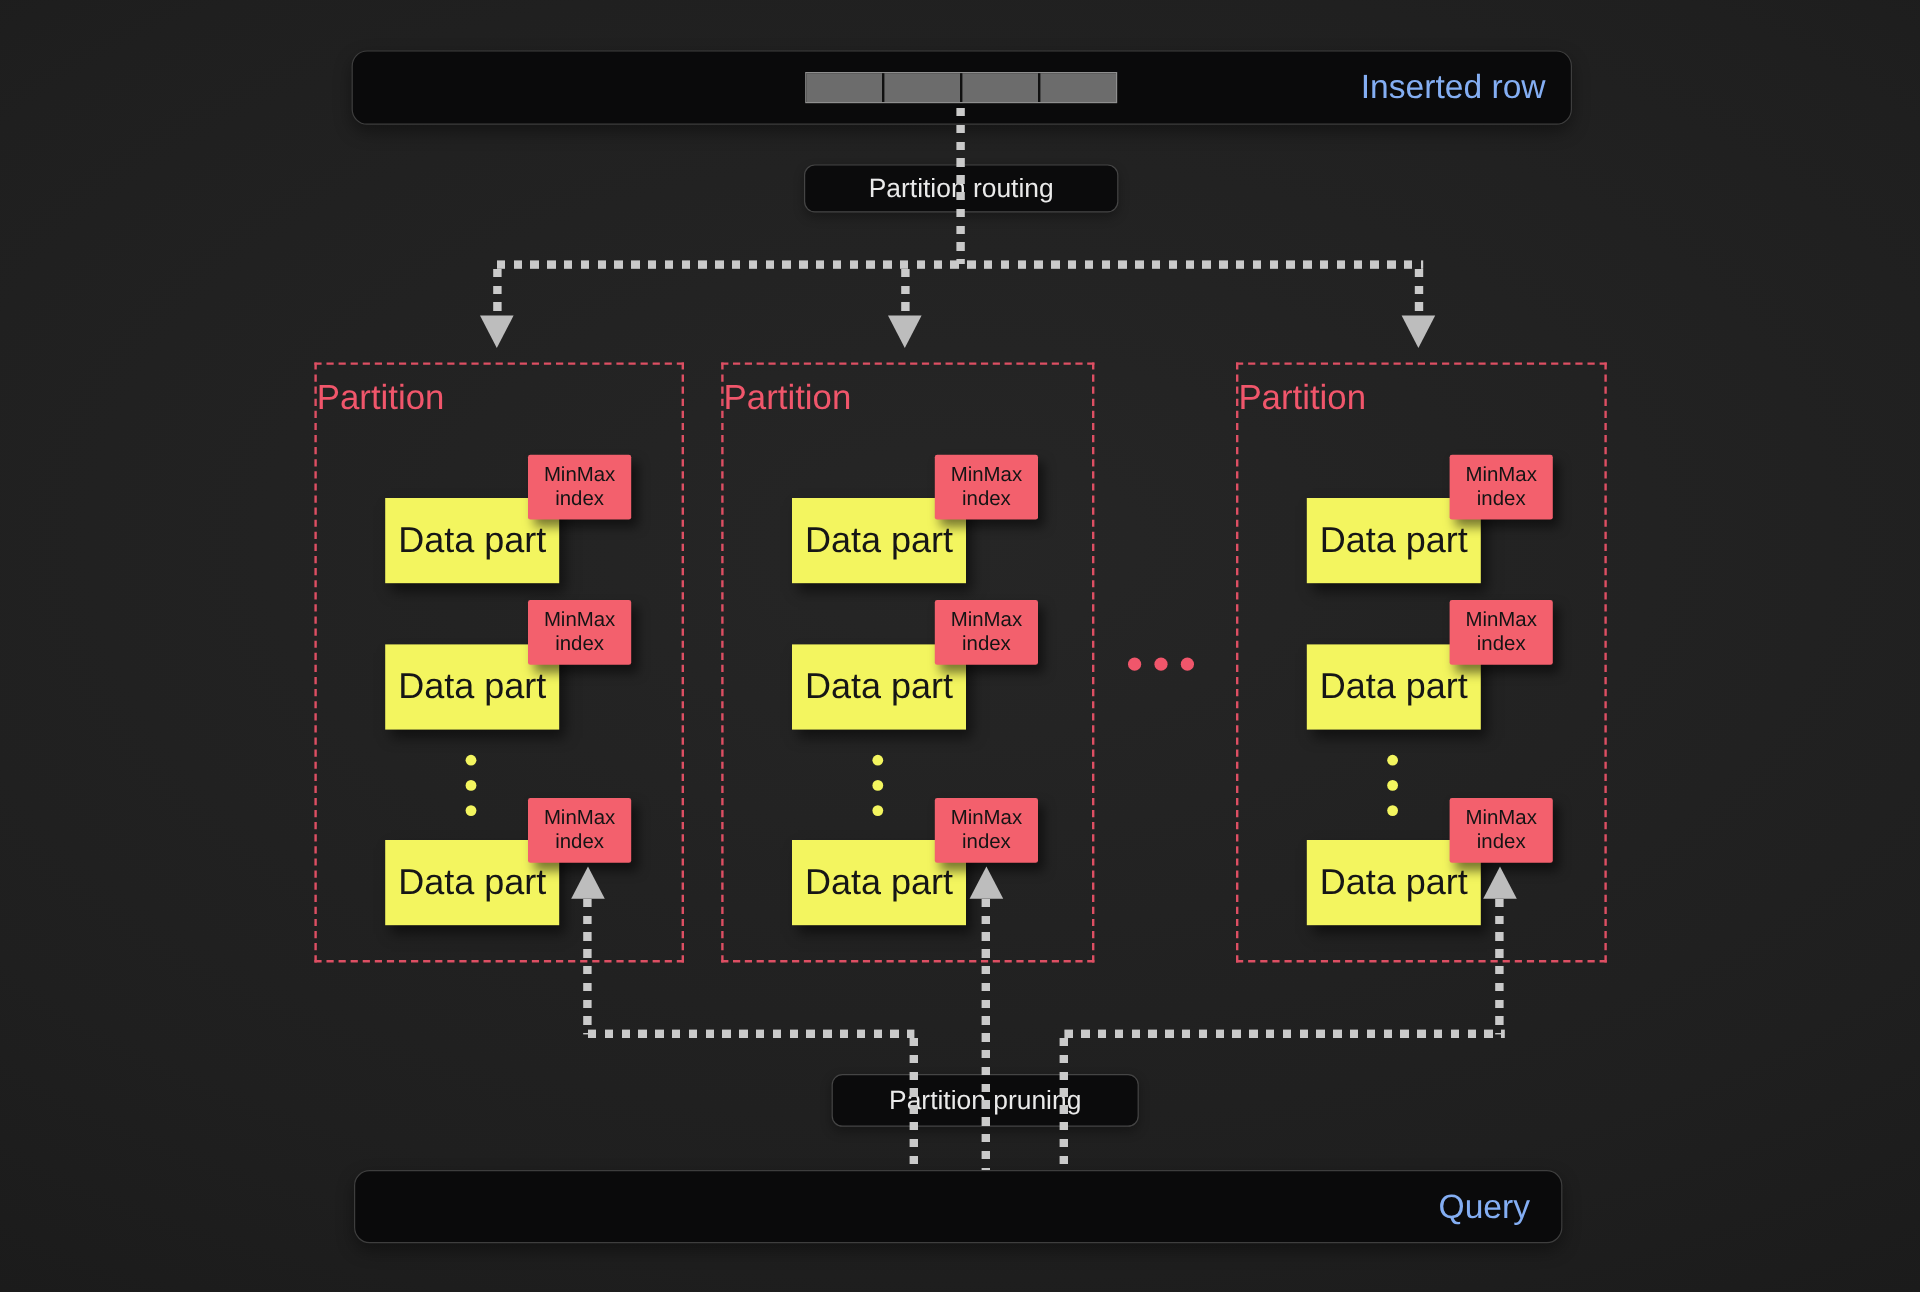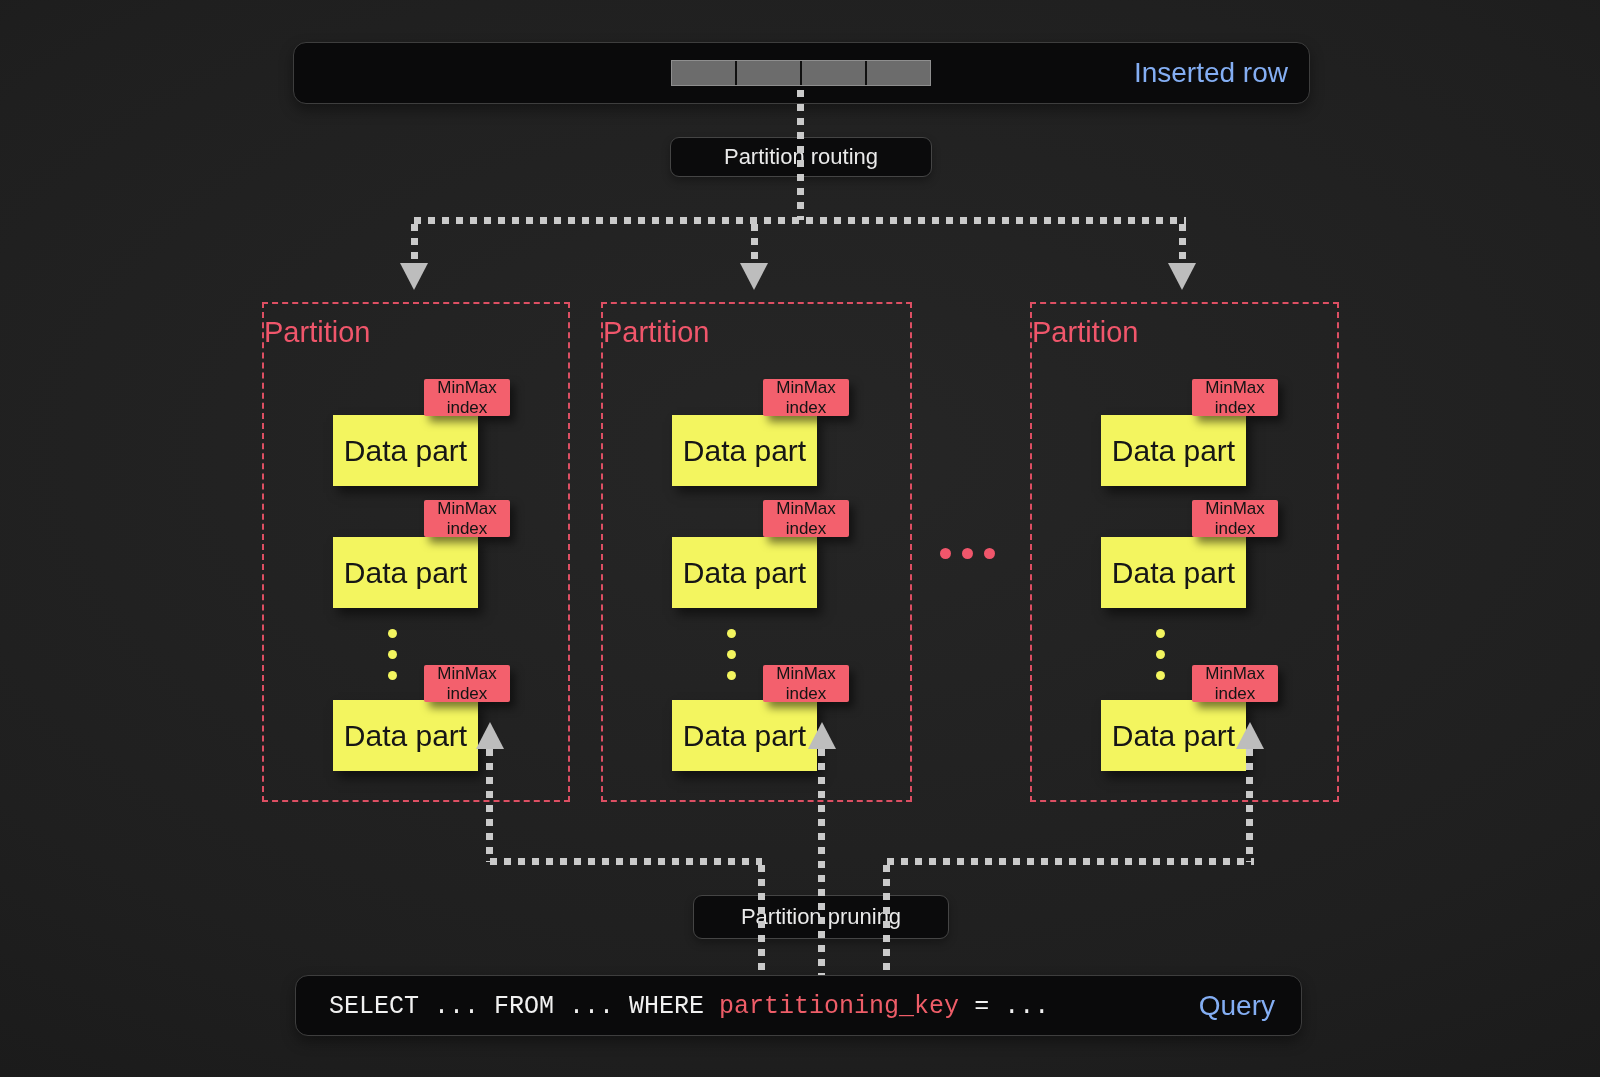--- a/index.html
+++ b/index.html
@@ -69,30 +69,30 @@
   #au3 { left:1236px; top:722px; }
 
   
   .partition { position:absolute; top:302px; height:496px; border:2px dashed #dd4f63; }
   #p1 { left:262px;  width:304px; }
   #p2 { left:601px;  width:307px; }
   #p3 { left:1030px; width:305px; }
   .ptitle { position:absolute; top:12px; left:0; width:100%; 
             color:#f0566b; font-size:29px; }
   .minmax {
-    position:absolute; left:160px; width:86px; height:37px; background:#f3606d;
+    position:absolute; left:176px; width:86px; height:54px; background:#f3606d;
     color:#141414; font-size:17px; line-height:20px; text-align:center;
     display:flex; align-items:center; justify-content:center;
     box-shadow:5px 6px 9px rgba(0,0,0,.5); z-index:3; border-radius:2px;
   }
   .mm1 { top:75px; } .mm2 { top:196px; } .mm3 { top:361px; }
   .dpart {
     position:absolute; left:57px; width:145px; height:71px; background:#f3f55f;
     color:#161616; font-size:30px; display:flex; align-items:center; justify-content:center;
-    box-shadow:5px 7px 10px rgba(0,0,0,.5); z-index:2;margin-left:12px;
+    box-shadow:5px 7px 10px rgba(0,0,0,.5); z-index:2;
   }
   .dp1 { top:111px; } .dp2 { top:233px; } .dp3 { top:396px; }
 
   .ydots { position:absolute; left:124px; top:325px; display:flex; flex-direction:column; gap:12px; }
   .ydot  { width:9px; height:9px; border-radius:50%; background:#f3f55f; }
 
   .red-ellipsis { position:absolute; left:940px; top:548px; display:flex; gap:11px; z-index:1; }
   .rdot { width:11px; height:11px; border-radius:50%; background:#f0566b; }
 
   
@@ -189,17 +189,16 @@
   <div class="dv" id="v-up3"></div>
   <div class="dh" id="h-bot-left"></div>
   <div class="dh" id="h-bot-right"></div>
   <div class="dv" id="v-bot-left"></div>
   <div class="dv" id="v-bot-right"></div>
   <div class="pill" id="pruning-pill">
     <span>Partition pruning</span>
   </div>
 
   <div class="box query-box">
-    <div class="qtext"><span>SELECT ... FROM ... WHERE </span><span class="qkey">partitioning_key</span><span> = ...</span></div>
     <span class="blue-label">Query</span>
   </div>
 
 </div>
 
 </body></html>

